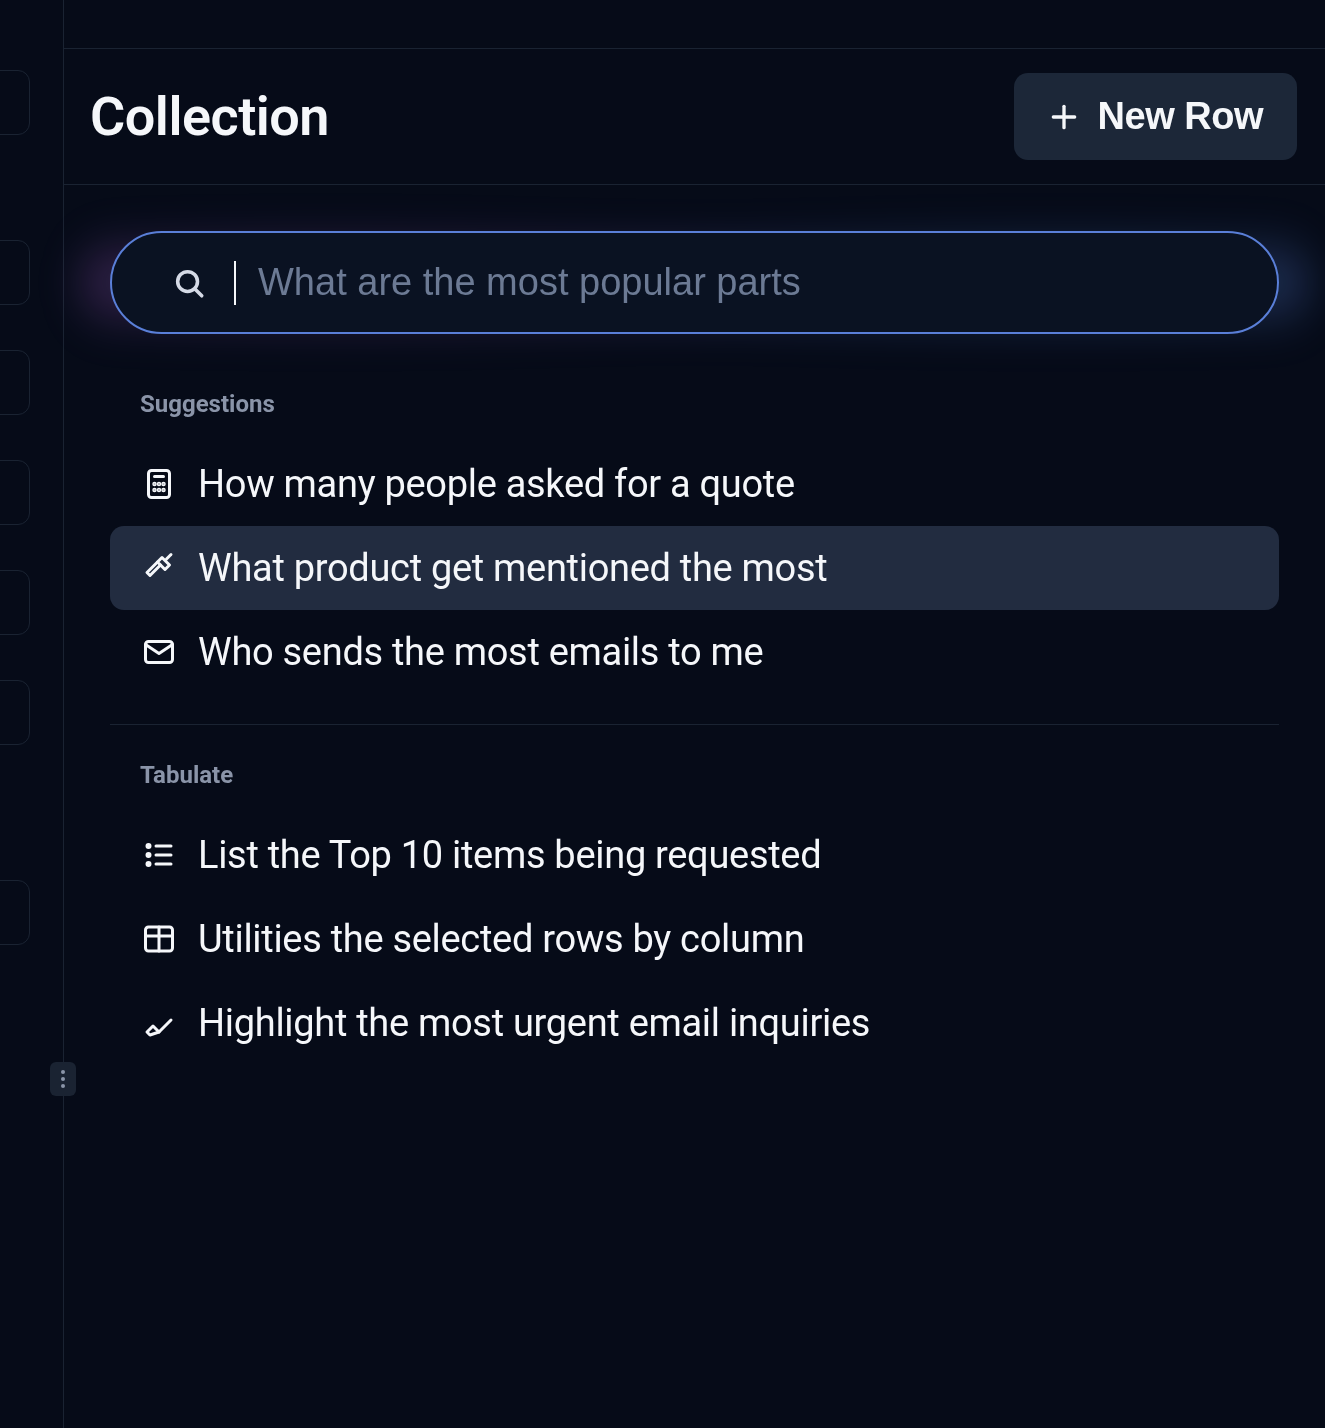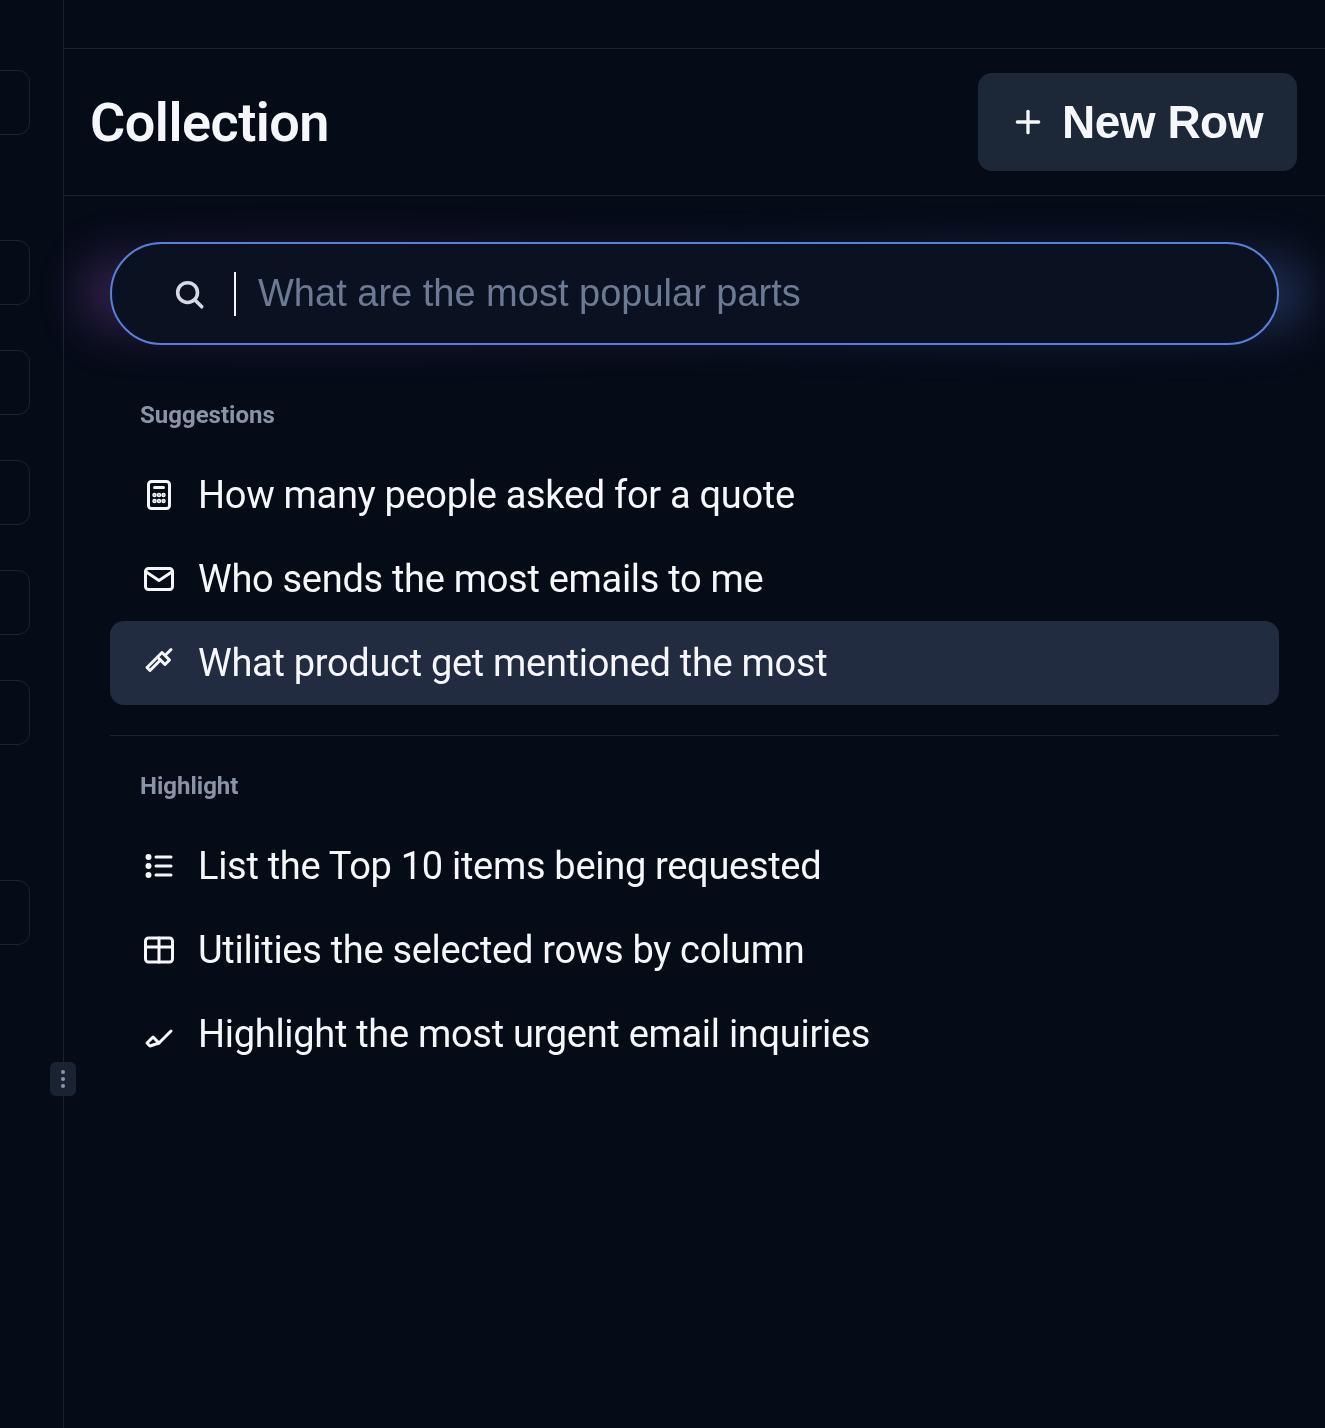--- a/index.html
+++ b/index.html
@@ -96,21 +96,21 @@
     
     .new-row-btn {
       display: flex;
       align-items: center;
       gap: 18px;
       background: #1c2738;
       border: none;
       border-radius: 14px;
       padding: 22px 34px;
       cursor: pointer;
-      font-size: 46px;
+      font-size: 38px;
       font-weight: 650;
       color: #f5f7fa;
       letter-spacing: -0.5px;
     }
     
     .new-row-btn svg {
       width: 32px;
       height: 32px;
     }
     
@@ -286,44 +286,44 @@
             <circle cx="9" cy="12" r="0.5" fill="currentColor"></circle>
             <circle cx="12" cy="12" r="0.5" fill="currentColor"></circle>
             <circle cx="15" cy="12" r="0.5" fill="currentColor"></circle>
             <circle cx="9" cy="16" r="0.5" fill="currentColor"></circle>
             <circle cx="12" cy="16" r="0.5" fill="currentColor"></circle>
             <circle cx="15" cy="16" r="0.5" fill="currentColor"></circle>
           </svg>
         </span>
         <span>How many people asked for a quote</span>
       </li>
-      <li class="option-item">
-        <span class="icon-slot">
-          <svg viewBox="0 0 24 24" stroke-linecap="round" stroke-linejoin="round">
-            <rect x="3" y="5" width="18" height="14" rx="2"></rect>
-            <path d="M3 7 L12 13 L21 7"></path>
-          </svg>
-        </span>
-        <span>Who sends the most emails to me</span>
-      </li>
       <li class="option-item highlighted">
         <span class="icon-slot">
           <svg viewBox="0 0 24 24" stroke-linecap="round" stroke-linejoin="round">
             <path d="M14 5 L19 10 L16 13 L11 8 Z"></path>
             <path d="M11 8 L4 15 L6 17 L13 10"></path>
             <line x1="17" y1="6" x2="20" y2="3"></line>
           </svg>
         </span>
         <span>What product get mentioned the most</span>
       </li>
+      <li class="option-item">
+        <span class="icon-slot">
+          <svg viewBox="0 0 24 24" stroke-linecap="round" stroke-linejoin="round">
+            <rect x="3" y="5" width="18" height="14" rx="2"></rect>
+            <path d="M3 7 L12 13 L21 7"></path>
+          </svg>
+        </span>
+        <span>Who sends the most emails to me</span>
+      </li>
     </ul>
 
     <div class="divider"></div>
 
-    <div class="section-label">Highlight</div>
+    <div class="section-label">Tabulate</div>
 
     <ul class="option-list">
       <li class="option-item">
         <span class="icon-slot">
           <svg viewBox="0 0 24 24" stroke-linecap="round">
             <circle cx="5" cy="6" r="1" fill="currentColor"></circle>
             <line x1="10" y1="6" x2="20" y2="6"></line>
             <circle cx="5" cy="12" r="1" fill="currentColor"></circle>
             <line x1="10" y1="12" x2="20" y2="12"></line>
             <circle cx="5" cy="18" r="1" fill="currentColor"></circle>

